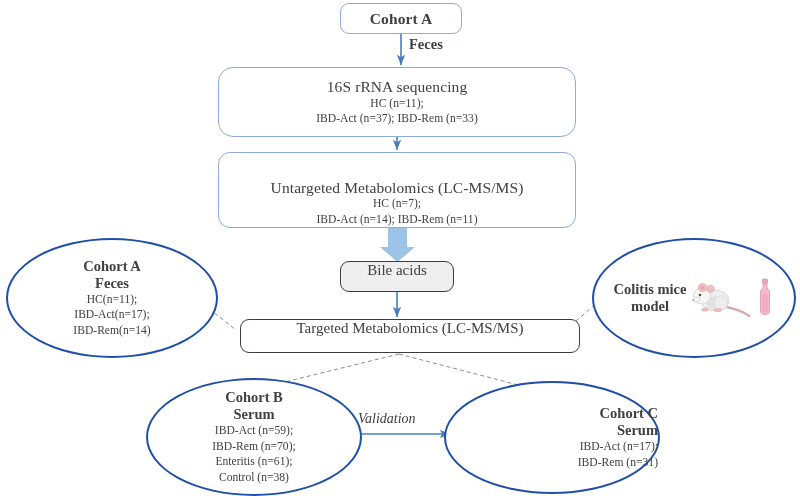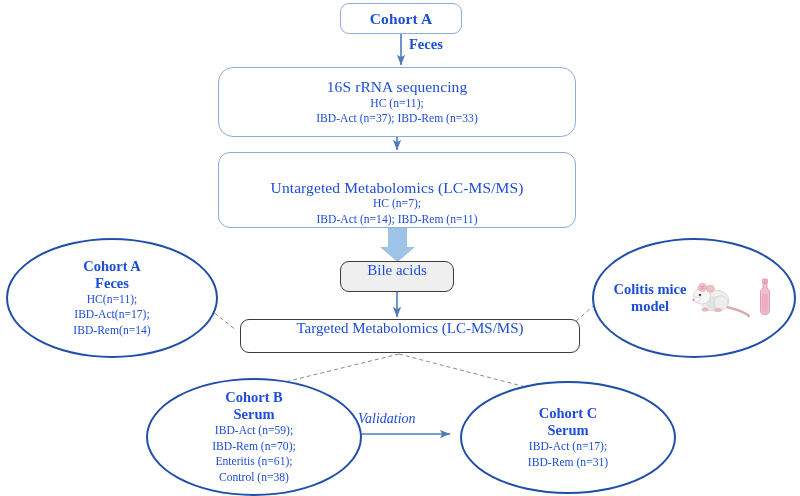--- a/index.html
+++ b/index.html
@@ -7,21 +7,21 @@
     padding: 0;
     background: #ffffff;
   }
   #canvas {
     position: relative;
     width: 800px;
     height: 496px;
     background: #ffffff;
     overflow: hidden;
     font-family: "Liberation Serif", "DejaVu Serif", serif;
-    color: #1d4ed8;
+    color: #404040;
   }
   #edges {
     position: absolute;
     left: 0;
     top: 0;
     width: 800px;
     height: 496px;
     pointer-events: none;
   }
 
@@ -106,21 +106,21 @@
     line-height: 1.18;
   }
   .ellipse .ln {
     font-size: 11.6px;
     line-height: 1.34;
   }
 
   #cohortA-feces { left: 6px;  top: 238px; width: 212px; height: 120px; }
   #colitis-mice  { left: 592px; top: 238px; width: 204px; height: 120px; }
   #cohortB-serum { left: 146px; top: 378px; width: 216px; height: 118px; }
-  #cohortC-serum { left: 460px; top: 381px; width: 216px; height: 113px; }
+  #cohortC-serum { left: 444px; top: 381px; width: 216px; height: 113px; align-items: flex-end; }
 
   #colitis-mice .mice-inner {
     display: flex;
     align-items: center;
     justify-content: center;
     gap: 4px;
     width: 100%;
   }
   #colitis-mice .mice-label { text-align: center; }
 

